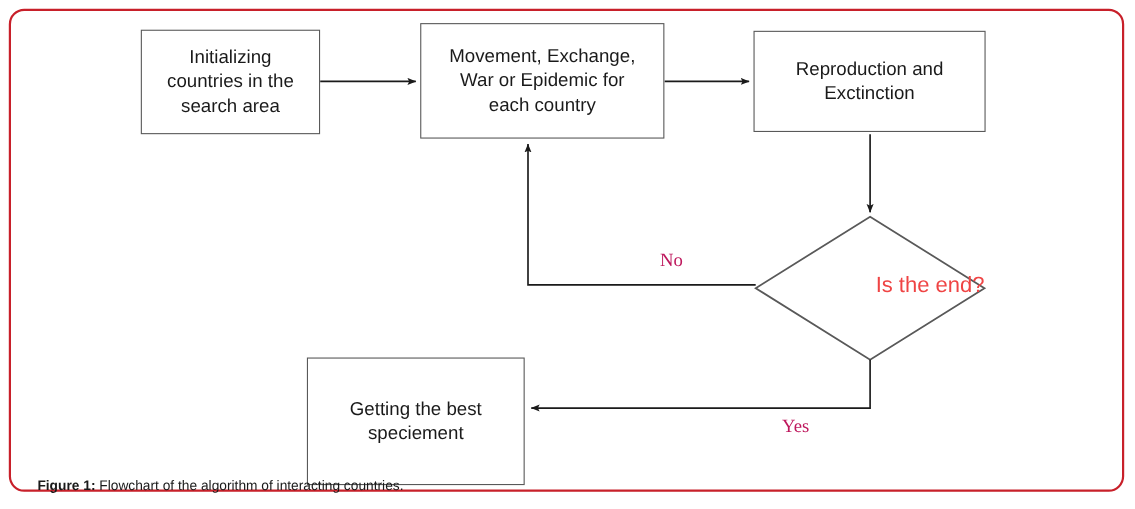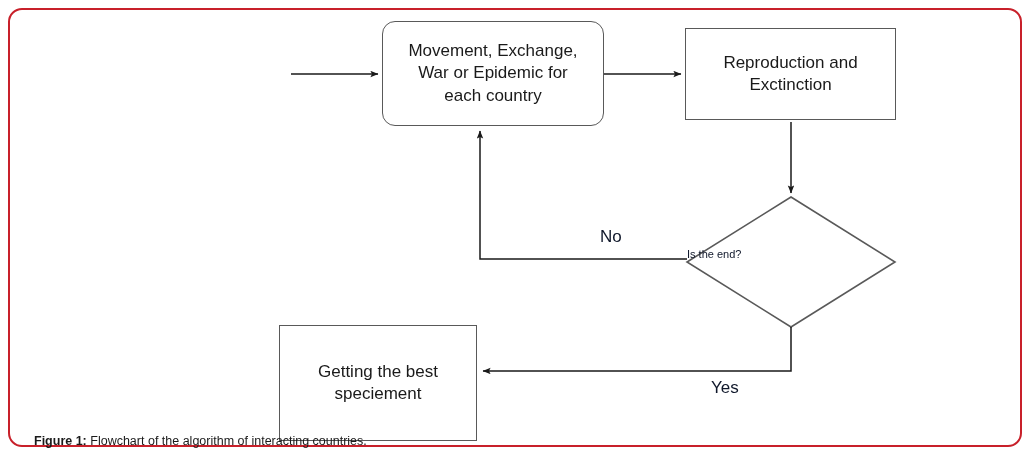--- a/index.html
+++ b/index.html
@@ -44,40 +44,40 @@
     align-items: center;
     justify-content: center;
     text-align: center;
     color: #1a1a1a;
     font-family: "Liberation Sans", sans-serif;
     font-size: 17px;
     line-height: 1.32;
     white-space: pre-line;
   }
   #node-initialize { left: 128px; top: 27px;  width: 163px; height: 95px; }
-  #node-operations { left: 382px; top: 21px;  width: 222px; height: 105px; border-radius: 13px; }
+  #node-operations { left: 382px; top: 21px;  width: 222px; height: 105px; }
   #node-reproduction { left: 685px; top: 28px;  width: 211px; height: 92px; }
   #node-best-specimen { left: 279px; top: 325px; width: 198px; height: 116px; }
 
   .diamond-label {
     position: absolute;
     left: 687px;
     top: 248px;
     width: 208px;
-    text-align: left;
+    text-align: right;
     font-family: "Liberation Sans", sans-serif;
-    font-size: 11px;
-    color: #0f172a;
+    font-size: 20px;
+    color: #ef4444;
     pointer-events: none;
   }
   .edge-label {
     position: absolute;
-    font-family: Liberation Sans, sans-serif;
+    font-family: Liberation Serif, serif;
     font-size: 17px;
-    color: #0f172a;
+    color: #be185d;
     text-align: center;
   }
   #label-no  { left: 600px; top: 227px; }
   #label-yes { left: 711px; top: 378px; }
 
   
   #figure-caption {
     position: absolute;
     left: 34px;
     top: 420px;
@@ -109,20 +109,23 @@
 
     <line x1="604" y1="74" x2="681" y2="74" stroke="#1a1a1a" stroke-width="1.5" marker-end="url(#arrowhead)"></line>
 
     <line x1="791" y1="122" x2="791" y2="193" stroke="#1a1a1a" stroke-width="1.5" marker-end="url(#arrowhead)"></line>
 
     <path d="M687,259 L480,259 L480,131" fill="none" stroke="#1a1a1a" stroke-width="1.5" marker-end="url(#arrowhead)"></path>
 
     <path d="M791,327 L791,371 L483,371" fill="none" stroke="#1a1a1a" stroke-width="1.5" marker-end="url(#arrowhead)"></path>
   </svg>
 
+  <div class="node-box" id="node-initialize">Initializing
+countries in the
+search area</div>
 
   <div class="node-box" id="node-operations">Movement, Exchange,
 War or Epidemic for
 each country</div>
 
   <div class="node-box" id="node-reproduction">Reproduction and
 Exctinction</div>
 
   <div class="diamond-label">Is the end?</div>
 

